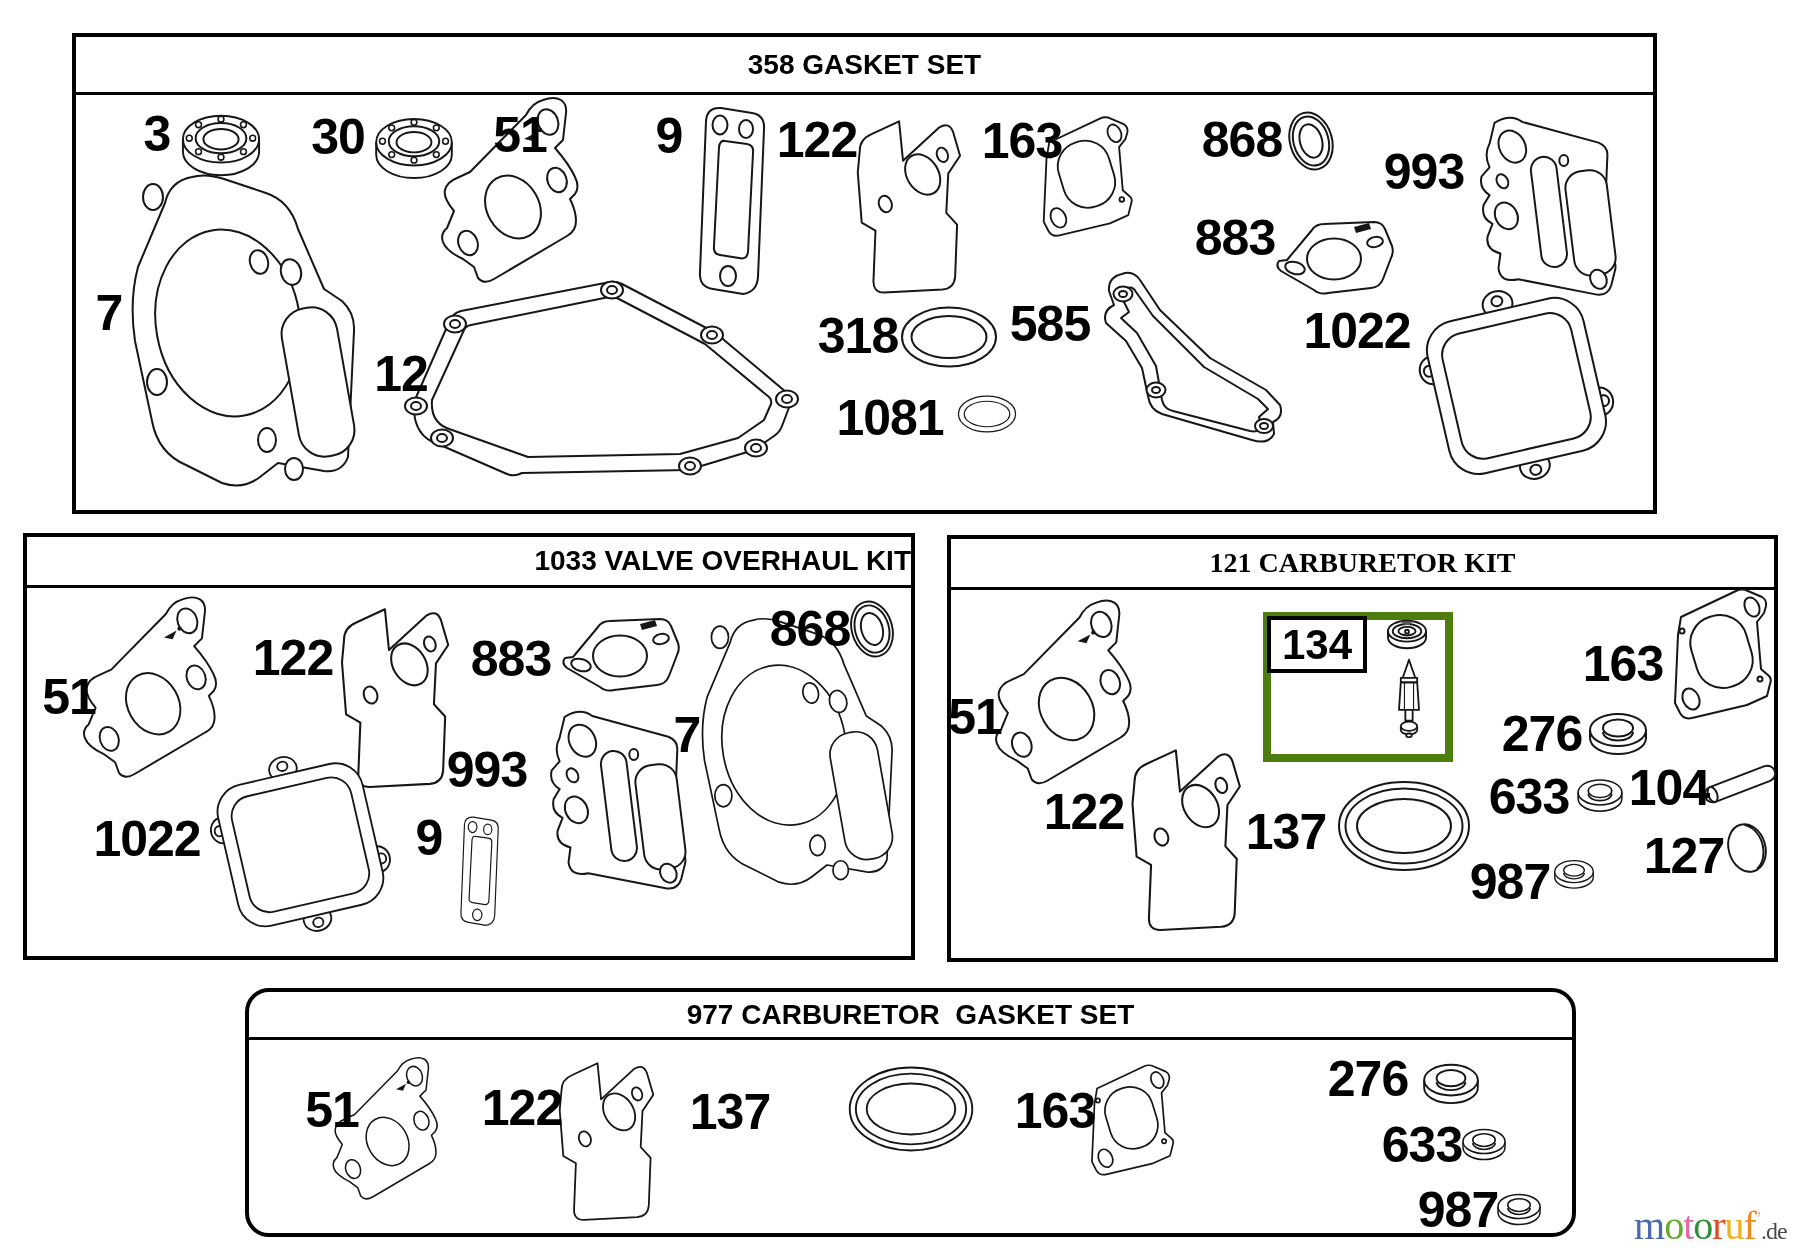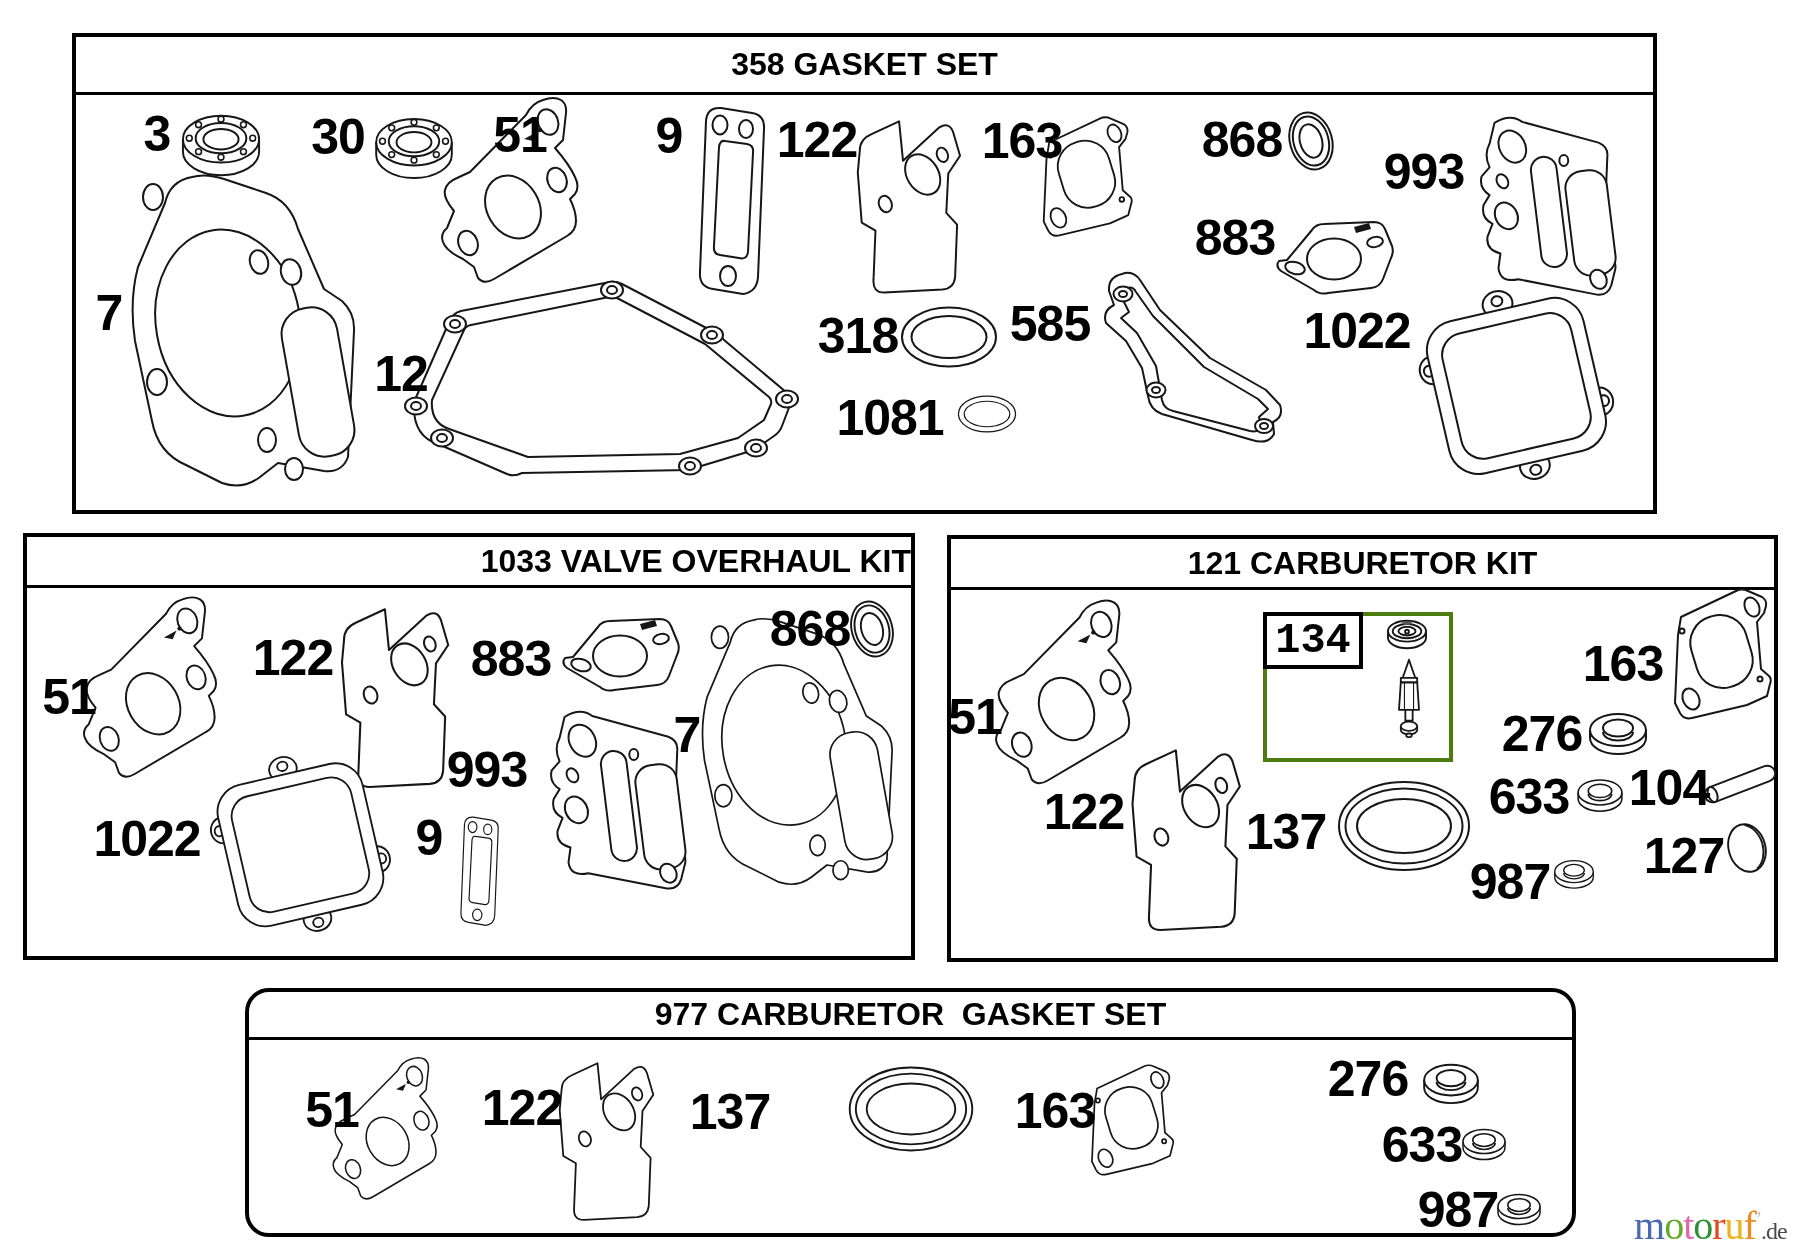--- a/index.html
+++ b/index.html
@@ -2,25 +2,25 @@
 <html><head>
 <meta charset="utf-8">
 <style>
   html,body{margin:0;padding:0;background:#fff;}
   .page{position:relative;width:1800px;height:1258px;background:#ffffff;overflow:hidden;
         font-family:"Liberation Sans",sans-serif;color:#000;}
   .defs{position:absolute;width:0;height:0;overflow:hidden;}
   .box{position:absolute;border:4px solid #000;background:#fff;box-sizing:border-box;}
   .titlebar{position:absolute;left:0;right:0;top:0;border-bottom:3px solid #000;
             display:flex;align-items:center;justify-content:center;}
-  .title{font-weight:700;font-size:32px;letter-spacing:0px;white-space:pre;}
+  .title{font-weight:700;font-size:28px;letter-spacing:0px;white-space:pre;}
   .plabel{position:absolute;transform:translate(-50%,-50%);font-weight:700;font-size:50px;
           letter-spacing:-1px;white-space:nowrap;z-index:5;}
   .part{position:absolute;z-index:2;}
-  .inbox{position:absolute;border:4px solid #4d7c0f;background:#fff;box-sizing:border-box;z-index:1;font-family:Liberation Mono, monospace;}
+  .inbox{position:absolute;border:8px solid #4d7c0f;background:#fff;box-sizing:border-box;z-index:1;}
   .inbox-label{position:absolute;left:-4px;top:-4px;border:4px solid #000;background:#fff;
                box-sizing:border-box;display:flex;align-items:center;justify-content:center;
                font-weight:700;font-size:42px;}
   .logo{position:absolute;left:1634px;top:1202px;font-family:"Liberation Serif",serif;
         font-weight:400;font-size:40px;letter-spacing:-1px;text-decoration:none;z-index:6;
         white-space:nowrap;}
   .logo-word span{display:inline;}
   .logo-tick{color:#b9b9b9;font-size:18px;vertical-align:super;}
   .logo-suffix{color:#4a4a4a;font-size:24px;}
 </style>
@@ -262,21 +262,21 @@
     </div>
   </section>
 
   <section class="box" style="left:23px;top:533px;width:892px;height:427px;">
     <div class="titlebar" style="height:48px;justify-content:flex-end;">
       <span class="title">1033 VALVE OVERHAUL KIT</span>
     </div>
   </section>
 
   <section class="box" style="left:947px;top:535px;width:831px;height:427px;">
-    <div class="titlebar" style="height:48px;">
+    <div class="titlebar" style="height:48px;font-family:Liberation Serif, serif;">
       <span class="title">121 CARBURETOR KIT</span>
     </div>
   </section>
 
   <section class="box" style="left:245px;top:988px;width:1331px;height:249px;border-radius:24px;">
     <div class="titlebar" style="height:45px;">
       <span class="title">977 CARBURETOR  GASKET SET</span>
     </div>
   </section>
 

